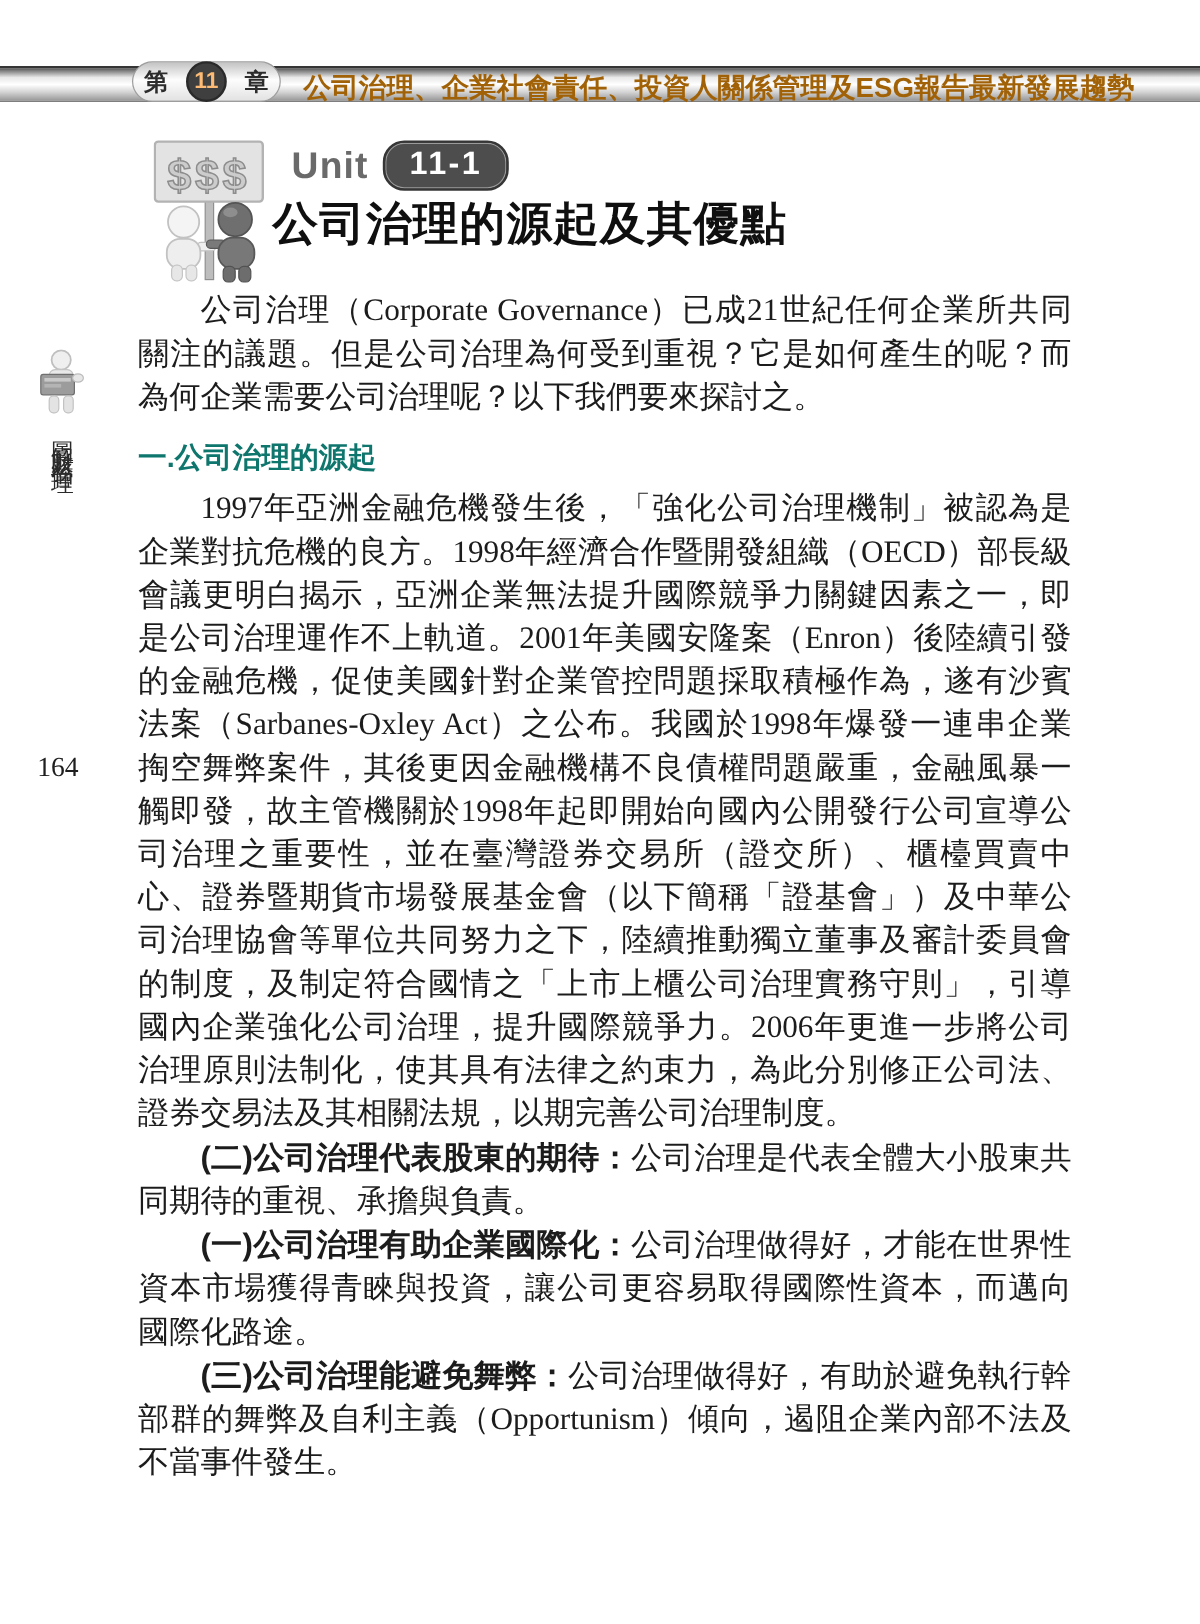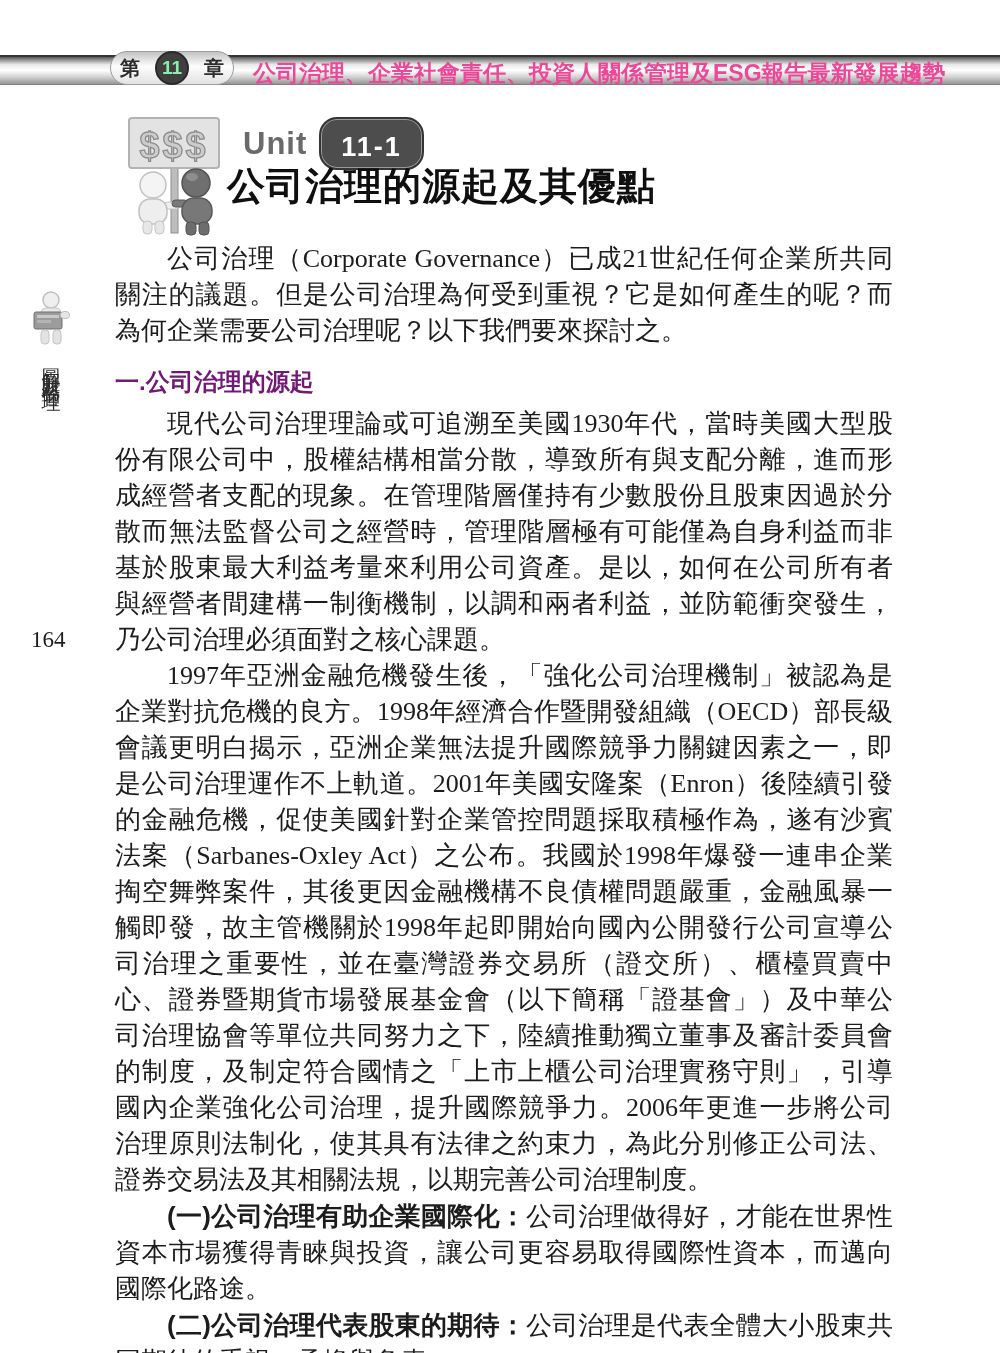--- a/index.html
+++ b/index.html
@@ -14,56 +14,56 @@
     border-top:2px solid #353535;border-bottom:1px solid #7e7e7e;
   }
   .chapter-capsule{
     position:absolute;top:51px;left:110px;width:124px;height:34px;border-radius:17px;
     background:linear-gradient(#c3c3c3,#fdfdfd 45%,#e2e2e2);
     border:1px solid #9d9d9d;display:flex;align-items:center;
     justify-content:space-between;padding:0 9px;box-sizing:border-box;overflow:visible;
   }
   .chapter-char{font-family:"Liberation Sans",sans-serif;font-weight:bold;font-size:20px;color:#2c2c2c;}
   .chapter-circle{
-    width:34px;height:34px;border-radius:50%;background:#3f3f3f;color:#86efac;
+    width:34px;height:34px;border-radius:50%;background:#3f3f3f;color:#fdba74;
     display:flex;align-items:center;justify-content:center;flex:0 0 auto;
     font-family:"Liberation Sans",sans-serif;font-weight:bold;font-size:19px;
     border:2px solid #2a2a2a;box-sizing:border-box;
   }
   .chapter-title{
     position:absolute;top:58px;left:253px;
-    font-family:"Liberation Sans",sans-serif;font-weight:bold;font-size:23px;color:#ec4899;
+    font-family:"Liberation Sans",sans-serif;font-weight:bold;font-size:23px;color:#a16207;
     white-space:nowrap;
   }
   
   .sidebar{position:absolute;left:26px;top:291px;width:50px;display:flex;flex-direction:column;align-items:center;}
   .sidebar-title{
     writing-mode:vertical-rl;text-orientation:upright;
     font-size:19px;letter-spacing:5px;color:#2a2a2a;margin-top:4px;
   }
   .page-number{position:absolute;left:31px;top:627px;font-size:23px;color:#1f1f1f;}
   
   .main{position:absolute;left:115px;top:113px;width:778px;}
   .unit-header{position:relative;height:124px;}
   .unit-icon{position:absolute;left:13px;top:2px;}
   .unit-label-row{position:absolute;left:128px;top:4px;display:flex;align-items:center;gap:12px;}
   .unit-label{font-family:"Liberation Sans",sans-serif;font-weight:bold;font-size:31px;color:#6a6a6a;letter-spacing:1px;}
   .unit-badge{
     background:#4d4d4d;color:#ffffff;font-family:"Liberation Sans",sans-serif;font-weight:bold;
-    font-size:27px;line-height:1;padding:15px 20px 7px;border-radius:18px;
+    font-size:27px;line-height:1;padding:4px 20px 7px;border-radius:18px;
     border:2px solid #363636;box-shadow:inset 0 0 0 1px #9a9a9a;letter-spacing:2px;
   }
   .unit-title{
     position:absolute;left:112px;top:48px;font-family:Liberation Serif, serif;
     font-weight:bold;font-size:38px;color:#0f0f0f;letter-spacing:1px;white-space:nowrap;
   }
   .main p{margin:0;font-size:26px;line-height:36px;text-align:justify;text-indent:2em;}
   .main p.intro{margin-top:4px;}
   .main h2{
-    font-family:"Liberation Sans",sans-serif;font-weight:bold;font-size:24px;color:#701a75;
+    font-family:"Liberation Sans",sans-serif;font-weight:bold;font-size:24px;color:#0f766e;
     margin:18px 0 9px;line-height:30px;
   }
   .main p.item b{font-family:"Liberation Sans",sans-serif;font-weight:bold;}
 </style>
 </head>
 <body>
 
 <div class="header-bar"></div>
 <div class="chapter-capsule">
   <span class="chapter-char">第</span>
@@ -108,20 +108,19 @@
     <div class="unit-label-row">
       <span class="unit-label">Unit</span>
       <span class="unit-badge">11-1</span>
     </div>
     <div class="unit-title">公司治理的源起及其優點</div>
   </div>
 
   <p class="intro">公司治理（Corporate Governance）已成21世紀任何企業所共同關注的議題。但是公司治理為何受到重視？它是如何產生的呢？而為何企業需要公司治理呢？以下我們要來探討之。</p>
 
   <h2>一.公司治理的源起</h2>
-  <p>現代公司治理理論或可追溯至美國1930年代，當時美國大型股份有限公司中，股權結構相當分散，導致所有與支配分離，進而形成經營者支配的現象。在管理階層僅持有少數股份且股東因過於分散而無法監督公司之經營時，管理階層極有可能僅為自身利益而非基於股東最大利益考量來利用公司資產。是以，如何在公司所有者與經營者間建構一制衡機制，以調和兩者利益，並防範衝突發生，乃公司治理必須面對之核心課題。</p>
 
   <p>1997年亞洲金融危機發生後，「強化公司治理機制」被認為是企業對抗危機的良方。1998年經濟合作暨開發組織（OECD）部長級會議更明白揭示，亞洲企業無法提升國際競爭力關鍵因素之一，即是公司治理運作不上軌道。2001年美國安隆案（Enron）後陸續引發的金融危機，促使美國針對企業管控問題採取積極作為，遂有沙賓法案（Sarbanes-Oxley Act）之公布。我國於1998年爆發一連串企業掏空舞弊案件，其後更因金融機構不良債權問題嚴重，金融風暴一觸即發，故主管機關於1998年起即開始向國內公開發行公司宣導公司治理之重要性，並在臺灣證券交易所（證交所）、櫃檯買賣中心、證券暨期貨市場發展基金會（以下簡稱「證基會」）及中華公司治理協會等單位共同努力之下，陸續推動獨立董事及審計委員會的制度，及制定符合國情之「上市上櫃公司治理實務守則」，引導國內企業強化公司治理，提升國際競爭力。2006年更進一步將公司治理原則法制化，使其具有法律之約束力，為此分別修正公司法、證券交易法及其相關法規，以期完善公司治理制度。</p>
 
+  <p class="item"><b>(二)公司治理代表股東的期待：</b><span>公司治理是代表全體大小股東共同期待的重視、承擔與負責。</span></p>
   <p class="item"><b>(一)公司治理有助企業國際化：</b><span>公司治理做得好，才能在世界性資本市場獲得青睞與投資，讓公司更容易取得國際性資本，而邁向國際化路途。</span></p>
-  <p class="item"><b>(二)公司治理代表股東的期待：</b><span>公司治理是代表全體大小股東共同期待的重視、承擔與負責。</span></p>
   <p class="item"><b>(三)公司治理能避免舞弊：</b><span>公司治理做得好，有助於避免執行幹部群的舞弊及自利主義（Opportunism）傾向，遏阻企業內部不法及不當事件發生。</span></p>
 </div>
 
 </body></html>

